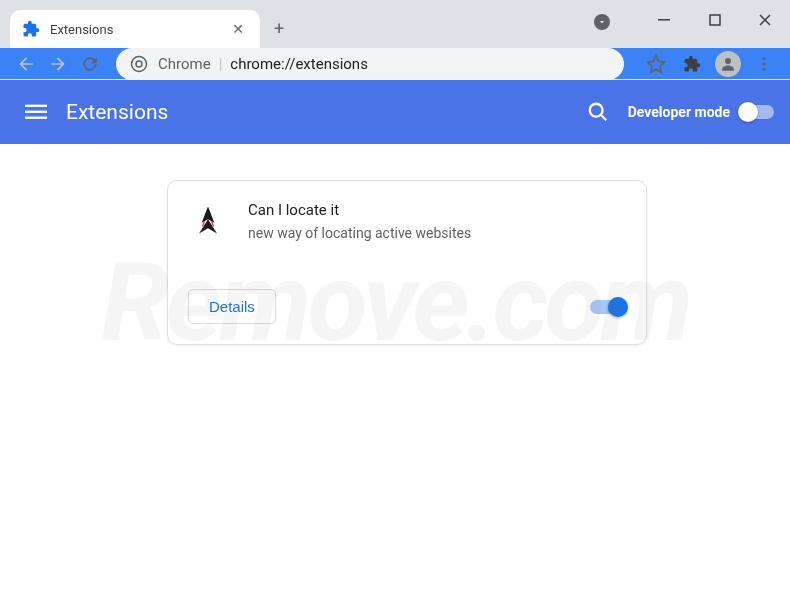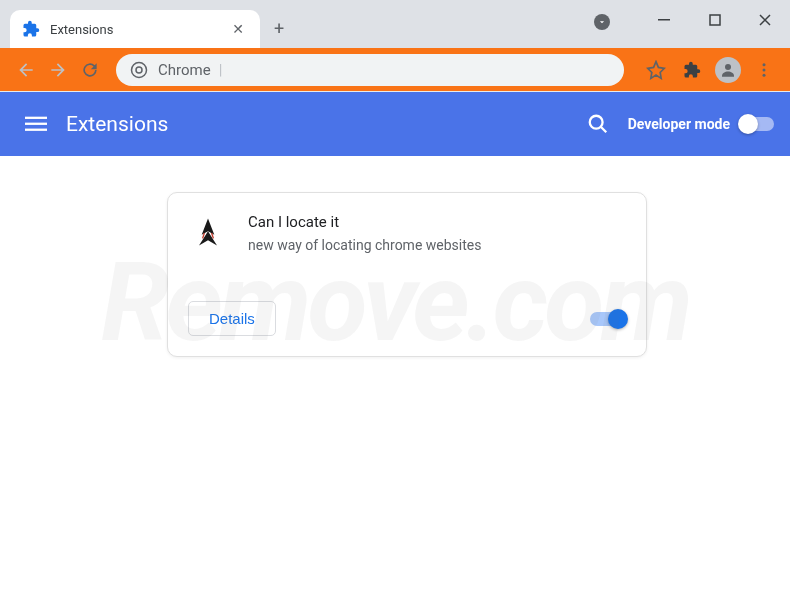--- a/index.html
+++ b/index.html
@@ -40,22 +40,22 @@
       right: 0;
       top: 0;
       display: flex;
       height: 40px;
     }
     .wc { width: 50px; display:flex; align-items:center; justify-content:center; color:#3c4043; font-size:14px; cursor:pointer;}
     .wc-badge { position:absolute; right:180px; top:14px; width:16px; height:16px; border-radius:50%; background:#5f6368; display:flex;align-items:center;justify-content:center;}
     .wc-badge svg { width:10px; height:10px; fill:#fff;}
     
     .addrbar {
-      height: 44px;
-      background:#f97316;
+      height: 32px;
+      background:#3b82f6;
       display:flex;
       align-items:center;
       padding: 0 10px;
       border-bottom:1px solid #e8eaed;
     }
     .navbtn { width:32px; height:32px; display:flex; align-items:center; justify-content:center; color:#5f6368; cursor:pointer; border-radius:50%; }
     .navbtn.disabled { color:#bdc1c6; cursor:default;}
     .omnibox {
       flex:1;
       height:32px;
@@ -202,20 +202,21 @@
         <path d="M17.65 6.35A8 8 0 1 0 20 12h-2a6 6 0 1 1-1.76-4.24L13 11h7V4l-2.35 2.35z"></path>
       </svg>
   </div>
   <div class="omnibox">
     <svg width="18" height="18" viewBox="0 0 24 24" fill="#5f6368" style="margin-right:10px">
         <circle cx="12" cy="12" r="10" fill="none" stroke="#5f6368" stroke-width="2"></circle>
         <circle cx="12" cy="12" r="4" fill="none" stroke="#5f6368" stroke-width="2"></circle>
       </svg>
     <span class="omni-prefix">Chrome</span>
     <span class="omni-sep">|</span>
+    <span class="omni-path">chrome://extensions</span>
   </div>
   <div class="ext-icons">
     <div class="ic">
       <svg width="20" height="20" viewBox="0 0 24 24" fill="none" stroke="#5f6368" stroke-width="2">
           <path d="M12 2l2.9 6.9L22 10l-5 4.9 1.2 7.1L12 18l-6.2 4 1.2-7.1L2 10l7.1-1.1z"></path>
         </svg>
     </div>
     <div class="ic">
       <svg width="18" height="18" viewBox="0 0 24 24" fill="#3c4043">
           <path d="M20.5 11H19V7a2 2 0 0 0-2-2h-4V3.5a2.5 2.5 0 1 0-5 0V5H4a2 2 0 0 0-2 2v3.8h1.5a2.7 2.7 0 0 1 0 5.4H2V20a2 2 0 0 0 2 2h3.8v-1.5a2.7 2.7 0 0 1 5.4 0V22H17a2 2 0 0 0 2-2v-4h1.5a2.5 2.5 0 1 0 0-5z"></path>
@@ -267,21 +268,21 @@
       <div class="ext-icon-box">
         <svg width="36" height="36" viewBox="0 0 40 40">
           <path d="M20 4 L13 22 L20 18 L27 22 Z" fill="#1a1a1a"></path>
           <path d="M20 18 L10 34 L20 28 L30 34 Z" fill="#1a1a1a"></path>
           <path d="M16 20 L14 26" stroke="#c0392b" stroke-width="1.5"></path>
           <path d="M24 20 L26 26" stroke="#c0392b" stroke-width="1.5"></path>
         </svg>
       </div>
       <div>
         <div class="ext-name">Can I locate it</div>
-        <div class="ext-desc">new way of locating chrome websites</div>
+        <div class="ext-desc">new way of locating active websites</div>
       </div>
     </div>
     <div class="card-bottom">
       <button class="btn">Details</button>
       <div class="spacer"></div>
       <div class="switch">
         <div class="switch-knob"></div>
       </div>
     </div>
   </div>

